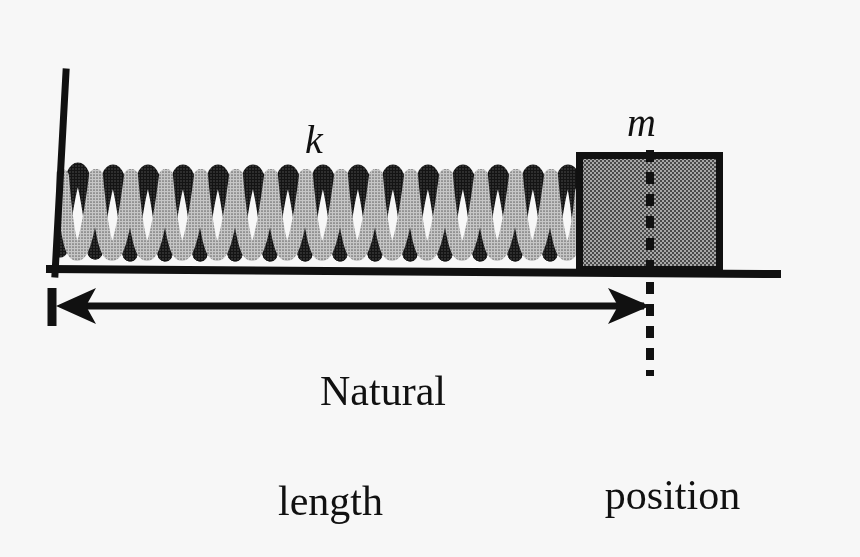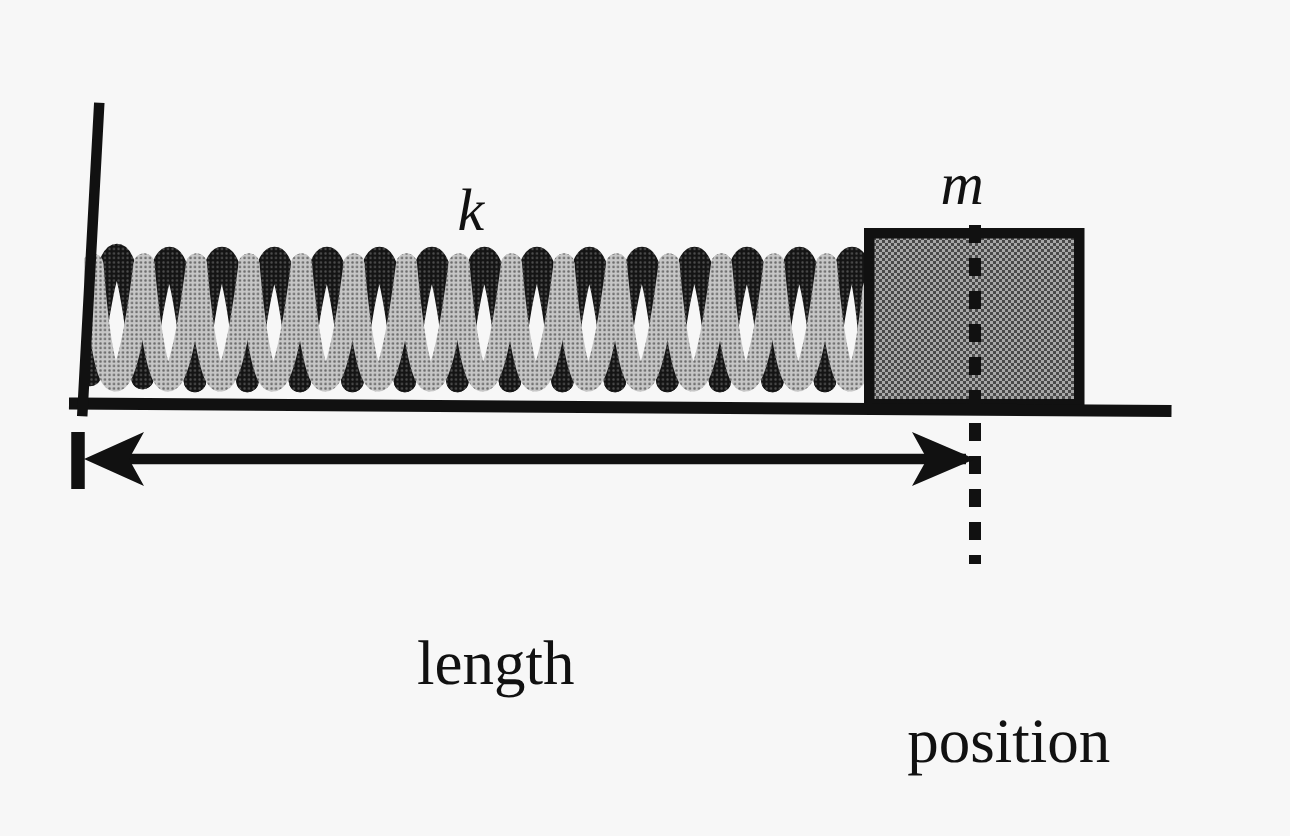--- a/index.html
+++ b/index.html
@@ -49,21 +49,21 @@
     font-style: italic;
   }
   #label-natural-length {
     left: 278px;
     top: 327px;
     font-size: 42px;
     text-align: left;
   }
   #label-natural-length .label-line-2 {
     display: block;
-    margin-top: 9px;
+    margin-top: 25px;
   }
   #label-equilibrium-position {
     left: 545px;
     top: 379px;
     font-size: 42px;
     text-align: center;
     width: 255px;
   }
   #label-equilibrium-position .label-line-2 {
     display: block;
@@ -151,20 +151,21 @@
       <path d="M 56 306 L 96 288 L 86 306 L 96 324 Z" fill="#111111"></path>
       <path d="M 650 306 L 608 288 L 618 306 L 608 324 Z" fill="#111111"></path>
     </g>
   </svg>
 
   <div class="diagram-label" id="label-k">k</div>
 
   <div class="diagram-label" id="label-m">m</div>
 
   <div class="diagram-label" id="label-natural-length">
+    <span class="label-line-1">Natural</span>
     <span class="label-line-2">length</span>
   </div>
 
   <div class="diagram-label" id="label-equilibrium-position">
     <span class="label-line-2">position</span>
   </div>
 
 </div>
 
 </body></html>

